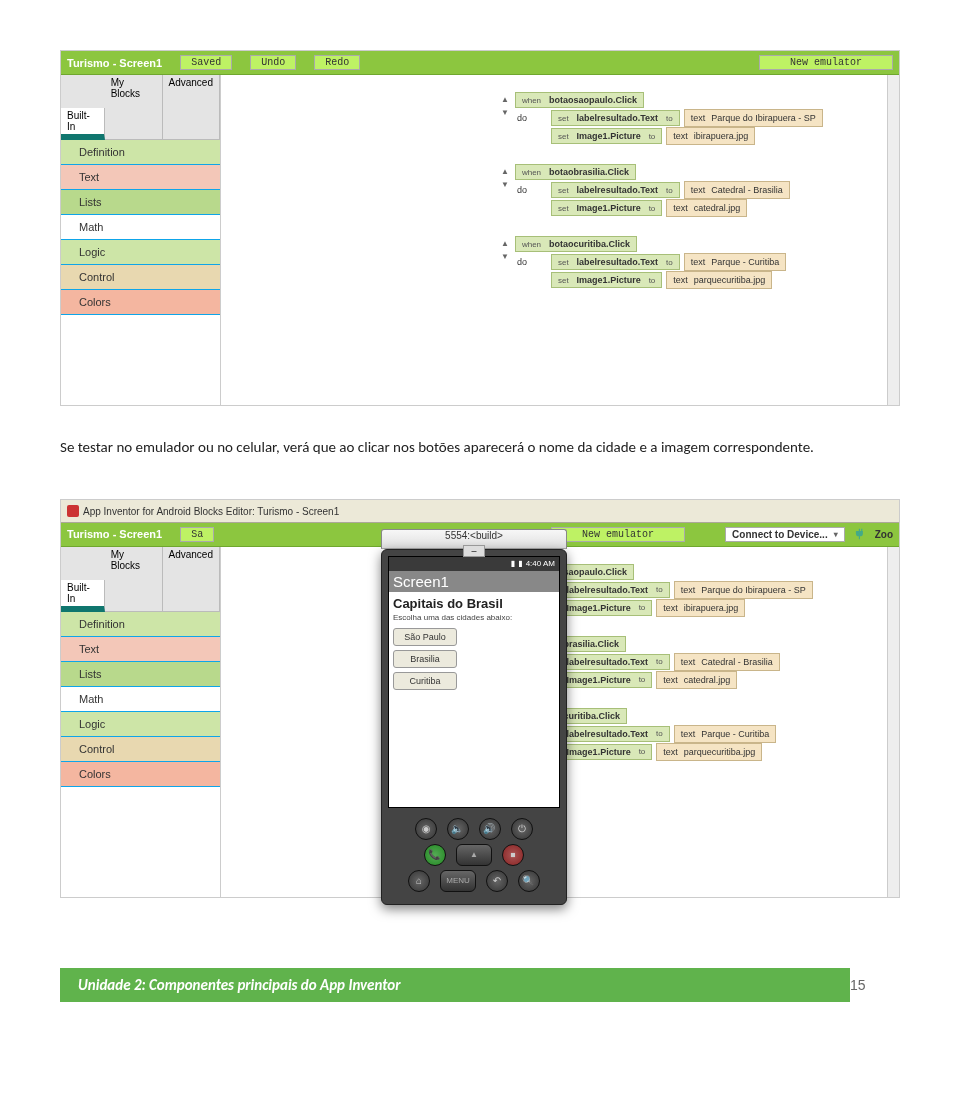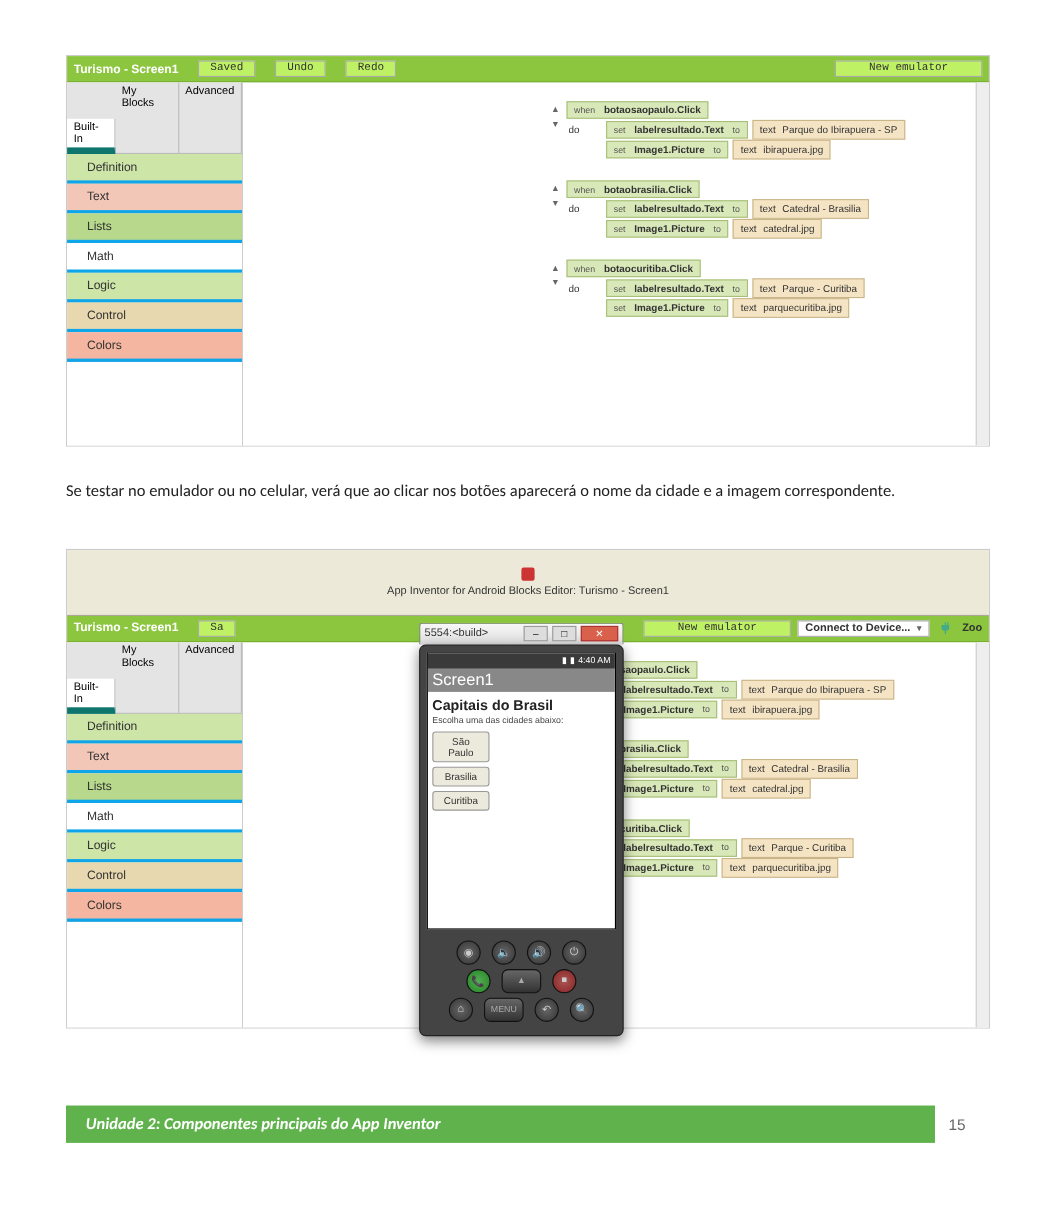--- a/index.html
+++ b/index.html
@@ -9,69 +9,69 @@
   .fig2 { margin-bottom: 70px; }
   .topbar { background: #8cc63f; border-bottom: 1px solid #6fa72e; height: 24px; display: flex; align-items: center; padding: 0 6px; gap: 18px; color: #fff; font-weight: bold; font-size: 11px; }
   .topbar .sep { flex: 1; }
   .btn { background: #bef264; border: 1px solid #aaa; color: #333; font-size: 10px; padding: 1px 10px; font-weight: normal; cursor: pointer; font-family: Liberation Mono, monospace; }
   .btn-wide { padding: 1px 30px; }
   .editor-body { display: flex; min-height: 330px; }
   .palette { width: 160px; border-right: 1px solid #ccc; background: #fff; }
   .palette-tabs { display: flex; background: #e4e4e4; font-size: 10px; border-bottom: 1px solid #bbb; }
   .palette-tabs .ptab { padding: 2px 6px; border-right: 1px solid #bbb; cursor: pointer; }
   .palette-tabs .ptab.active { background: #fff; font-weight: normal; border-bottom: 6px solid #0f766e; margin-bottom:-1px;margin-top:33px; }
-  .drawer { border-bottom: 3px solid #0ea5e9; padding: 6px 18px; font-size: 11px; color: #333; cursor: pointer; }
+  .drawer { border-bottom: 1px solid #0ea5e9; padding: 6px 18px; font-size: 11px; color: #333; cursor: pointer; }
   .d-green1 { background: #cde5a7; }
   .d-tan { background: #e8d8b0; }
   .d-rose { background: #f3c7b8; }
   .d-green2 { background: #b8d98c; }
   .d-white { background: #fff; }
   .d-salmon { background: #f4b6a0; }
   .canvas { flex: 1; background: #fff; position: relative; padding: 10px 20px; }
   .block-group { margin: 6px 0 18px 260px; font-size: 9px; color: #333; }
   .fig2 .block-group { margin-left: 250px; }
   .block { background: #d9e8b8; border: 1px solid #a7bf78; padding: 2px 6px; display: inline-flex; align-items: center; gap: 8px; margin: 1px 0; }
   .block .kw { color: #555; font-size: 8px; }
   .block .val { font-weight: bold; color: #333; }
   .row-nest { margin-left: 16px; display: flex; gap: 4px; }
   .text-block { background: #f5e4c4; border: 1px solid #c9b58a; padding: 2px 6px; display: inline-flex; align-items: center; gap: 6px; font-size: 9px; }
   .when-row { display: flex; align-items: center; gap: 6px; }
   .tri { color: #666; font-size: 8px; line-height: 1; }
   .paragraph { font-family: Calibri, Arial, sans-serif; font-size: 15px; color: #222; margin: 20px 0 40px 0; line-height: 1.5; }
   
-  .java-bar { background: #ece9d8; border-bottom: 1px solid #aca899; padding: 16px 6px; font-size: 10px; display: flex; align-items: center; gap: 4px; color: #333; flex-direction: column; }
+  .java-bar { background: #ece9d8; border-bottom: 1px solid #aca899; padding: 5px 6px; font-size: 10px; display: flex; align-items: flex-end; gap: 4px; color: #333; }
   .cup { width: 12px; height: 12px; background: #c33; border-radius: 2px; display: inline-block; }
   .emulator-wrap { position: absolute; top: -18px; left: 160px; z-index: 5; }
-  .emu-titlebar { background: linear-gradient(#f7f7f7,#e0e0e0); border: 1px solid #888; border-bottom: 1px solid #aaa; border-radius: 3px 3px 0 0; width: 186px; height: 20px; display: flex; align-items: center; padding: 0 4px; font-size: 10px; gap: 4px; }
+  .emu-titlebar { background: linear-gradient(#f7f7f7,#e0e0e0); border: 1px solid #888; border-bottom: 1px solid #aaa; border-radius: 3px 3px 0 0; width: 186px; height: 20px; display: flex; align-items: center; padding: 0 4px; font-size: 10px; gap: 4px; flex-direction: column; }
   .emu-titlebar .wtitle { flex: 1; color: #333; }
   .winbtn { width: 22px; height: 14px; background: #ddd; border: 1px solid #999; font-size: 9px; display: flex; align-items: center; justify-content: center; }
   .winbtn.close { background: #d9604a; color: #fff; border-color: #a33; width: 34px; }
   .emu-phone { width: 186px; background: #444; border: 1px solid #222; border-radius: 6px; padding: 6px; box-shadow: 0 4px 12px rgba(0,0,0,0.5); }
   .emu-screen { background: #fff; width: 172px; height: 252px; border: 1px solid #000; display: flex; flex-direction: column; }
   .statusbar { background: #3a3a3a; height: 14px; display: flex; align-items: center; justify-content: flex-end; padding: 0 4px; gap: 3px; color: #fff; font-size: 8px; }
   .appbar { background: #888; color: #fff; padding: 2px 4px; font-size: 15px; }
   .screen-content { padding: 4px; flex: 1; }
   .screen-content h4 { font-size: 13px; font-weight: bold; color: #222; margin-bottom: 2px; }
   .screen-content .sub { font-size: 8px; color: #444; margin-bottom: 6px; }
-  .app-btn { background: #eceadd; border: 1px solid #999; border-radius: 3px; padding: 3px 6px; font-size: 9px; color: #333; width: 52px; margin-bottom: 4px; text-align: center; cursor: pointer; }
+  .app-btn { background: #eceadd; border: 1px solid #999; border-radius: 3px; padding: 3px 6px; font-size: 9px; color: #333; width: 64px; margin-bottom: 4px; text-align: center; cursor: pointer; }
   .phone-buttons { padding: 6px 0 2px 0; }
   .hwrow { display: flex; justify-content: center; gap: 10px; margin: 4px 0; }
   .circ { width: 22px; height: 22px; background: radial-gradient(#666,#333); border: 1px solid #111; border-radius: 50%; display: flex; align-items: center; justify-content: center; color: #ccc; font-size: 10px; cursor: pointer; }
   .circ.green { background: radial-gradient(#5a5,#282); }
   .circ.red { background: radial-gradient(#a55,#822); }
   .dpad { width: 36px; height: 22px; background: linear-gradient(#666,#333); border: 1px solid #111; border-radius: 6px; display: flex; align-items: center; justify-content: center; color: #aaa; font-size: 8px; }
   .topbar2-extra { display: flex; align-items: center; gap: 6px; }
-  .dropdown { background: #fff; border: 1px solid #aaa; padding: 1px 6px; font-size: 10px; color: #333; display: flex; align-items: center; gap: 6px; }
+  .dropdown { background: #fff; border: 1px solid #aaa; padding: 1px 6px; font-size: 10px; color: #333; display: flex; align-items: center; gap: 6px; margin-left: 34px; }
   .dropdown::after { content: "▾"; font-size: 8px; color: #666; }
   .plug { width: 18px; height: 14px; display: inline-flex; align-items: center; justify-content: center; }
   .plug svg { fill: #4a8; }
   .scroll-track { position: absolute; right: 0; top: 0; bottom: 0; width: 12px; background: #eee; border-left: 1px solid #ccc; }
   .footer { display: flex; align-items: center; gap: 0; margin-top: 20px; }
   .footer-bar { background: #60b34c; color: #fff; font-family: Calibri, Arial, sans-serif; font-size: 15px; font-style: italic; font-weight: bold; padding: 8px 18px; flex: 1; }
-  .footer-page { width: 50px; text-align: center; color: #666; font-size: 14px; padding-right: 10px; }
+  .footer-page { width: 50px; text-align: left; color: #666; font-size: 14px; padding-right: 10px; }
   .fig2 .editor-body { min-height: 350px; position: relative; }
   .zlabel { font-size: 10px; color: #333; }
 </style>
 </head>
 <body>
 
 <div class="page">
 
   <div class="figure">
     <div class="topbar">

